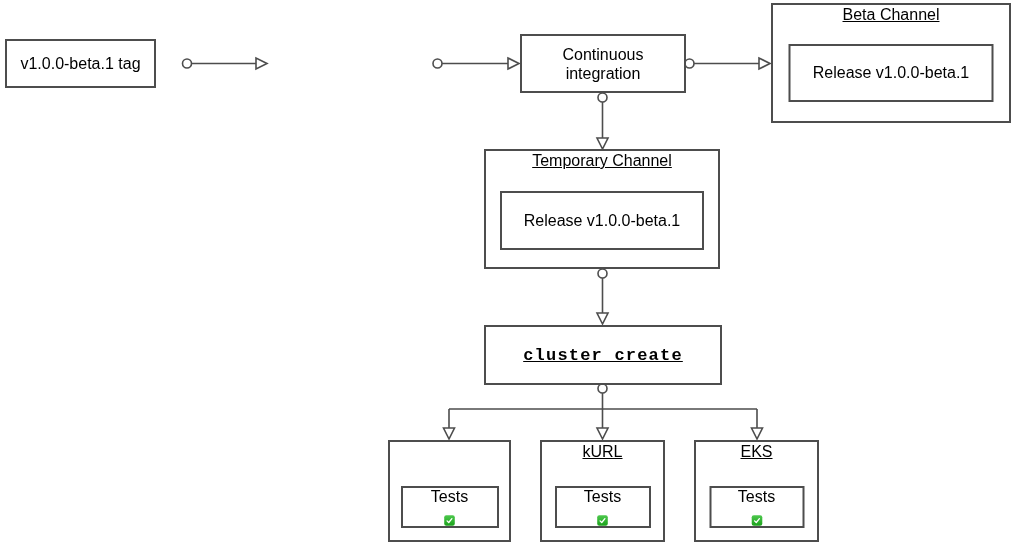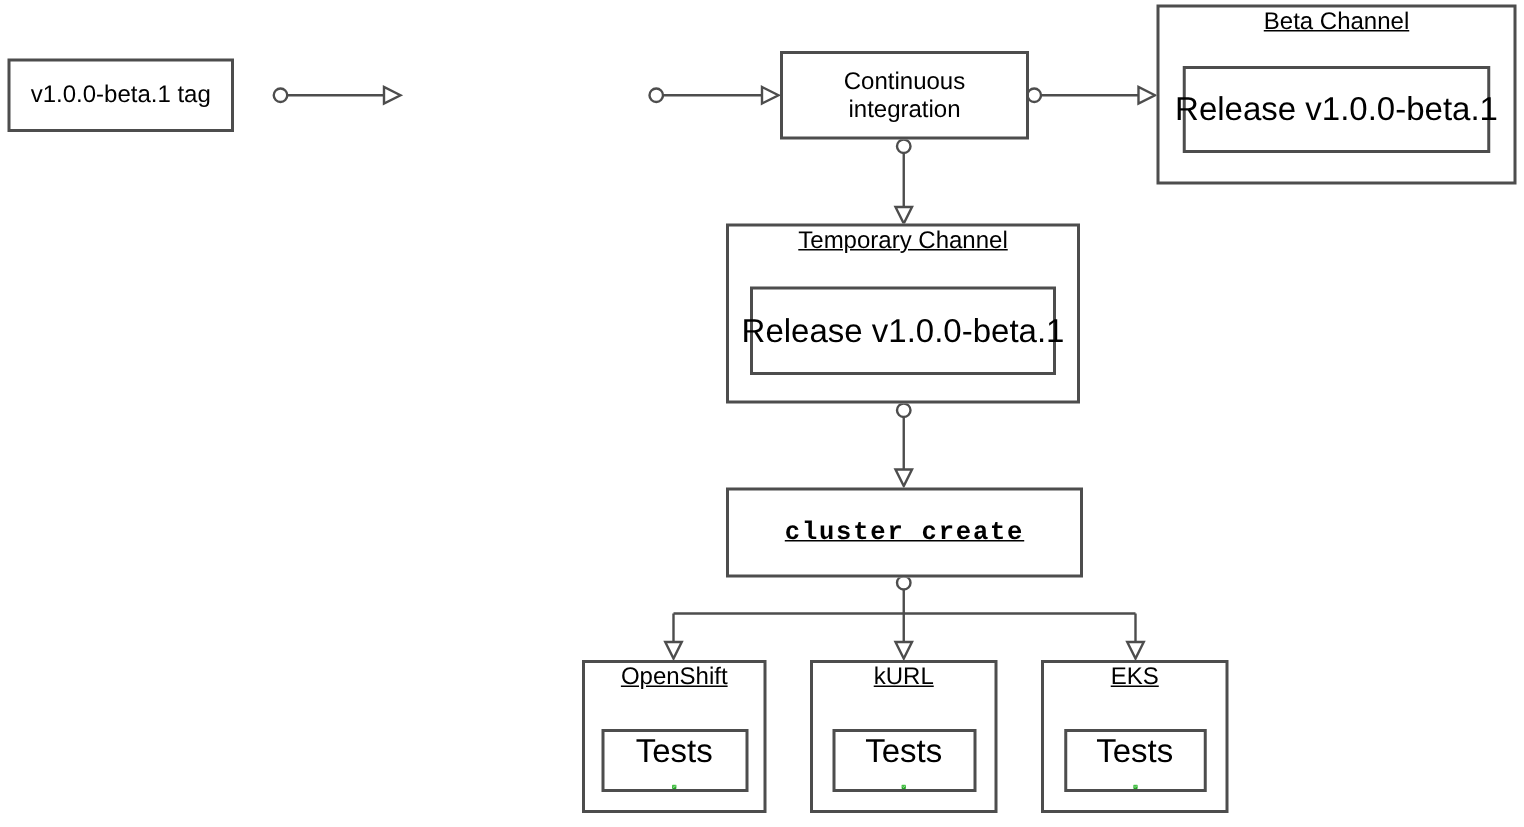--- a/index.html
+++ b/index.html
@@ -44,21 +44,21 @@
     line-height:19px;
     text-decoration:underline;
   }
   .group .inner{
     position:absolute;
     left:50%;transform:translateX(-50%);
     border:2px solid var(--stroke);
     background:#fff;
     box-sizing:border-box;
     display:flex;align-items:center;justify-content:center;
-    font-size:22px;
+    font-size:16px;
     white-space:nowrap;
   }
   .mono{
     font-family:"Liberation Mono","DejaVu Sans Mono",monospace;
     font-weight:bold;
     font-size:17px;
     letter-spacing:1.2px;
     text-decoration:underline;
   }
   .tests{gap:9px;flex-direction:column;}
@@ -141,21 +141,20 @@
     <div class="inner" style="top:40px;width:204px;height:59px;">
       <span>Release v1.0.0-beta.1</span>
     </div>
   </div>
 
   <div class="node mono" style="left:484px;top:325px;width:238px;height:60px;">
     <span>cluster create</span>
   </div>
 
   <div class="group" style="left:388px;top:440px;width:123px;height:102px;">
-    <div class="title">OpenShift</div>
     <div class="inner tests" style="top:44px;width:98px;height:42px;">
       <span>Tests</span>
       <svg class="check" viewBox="0 0 26 26">
         <rect x="0.5" y="0.5" width="25" height="25" rx="5" fill="url(#checkGrad)"></rect>
         <path d="M7.3 13.9 L11.2 17.6 L18.7 8.7" fill="none" stroke="#ffffff" stroke-width="3.2" stroke-linecap="round" stroke-linejoin="round"></path>
       </svg>
     </div>
   </div>
 
   <div class="group" style="left:540px;top:440px;width:125px;height:102px;">

